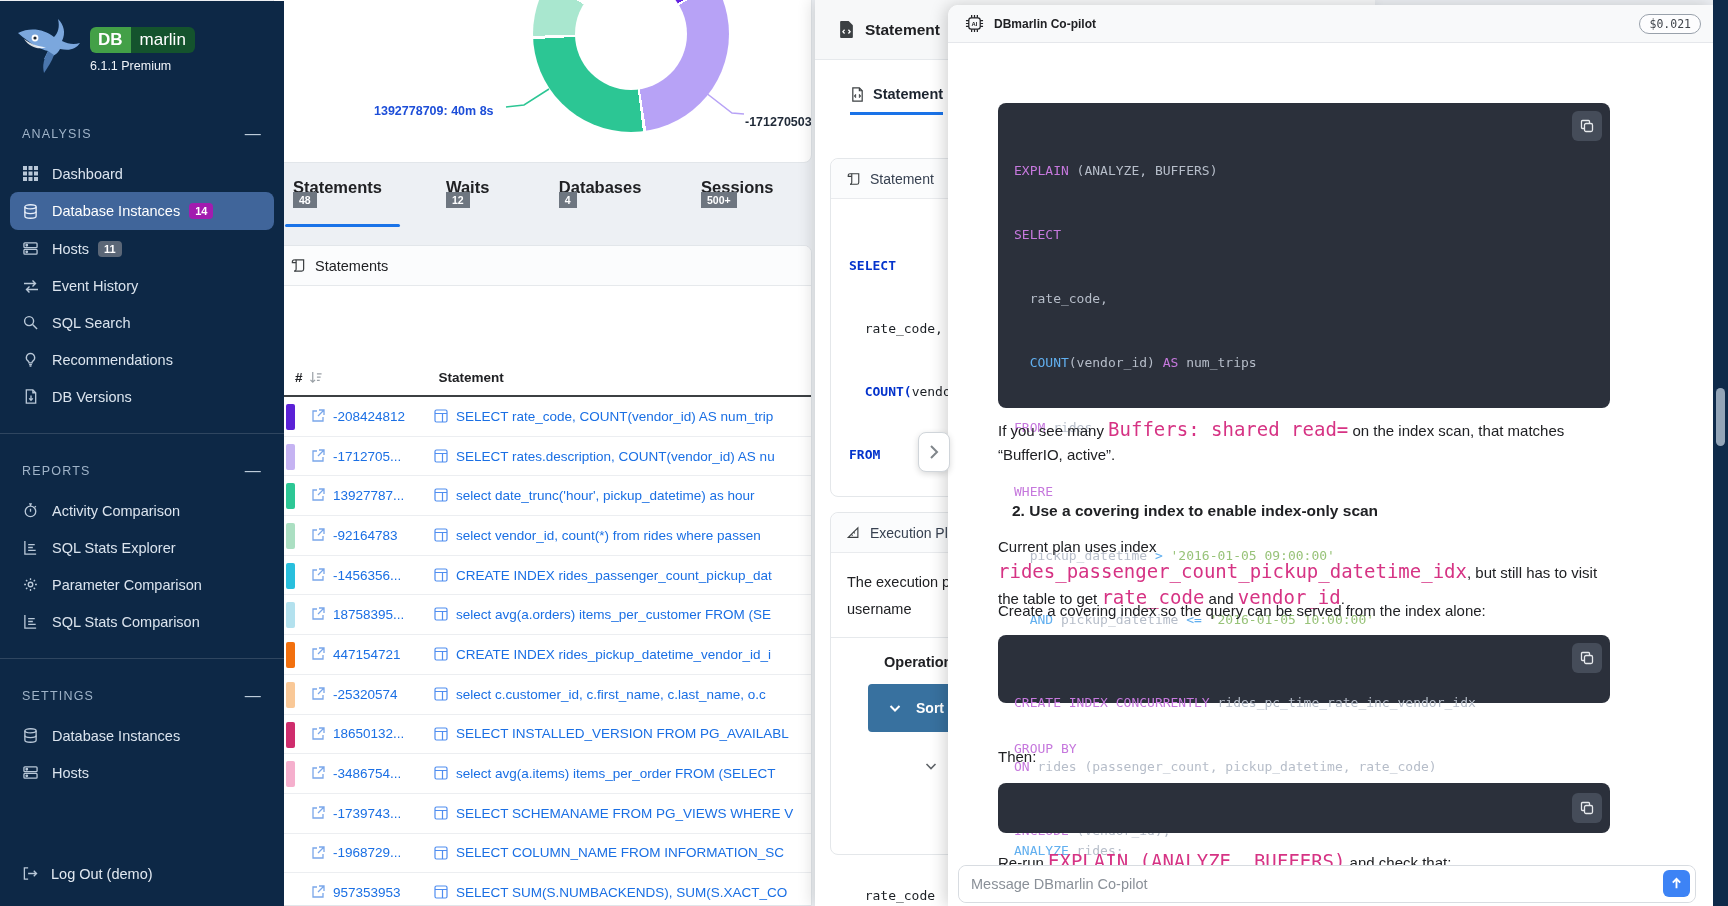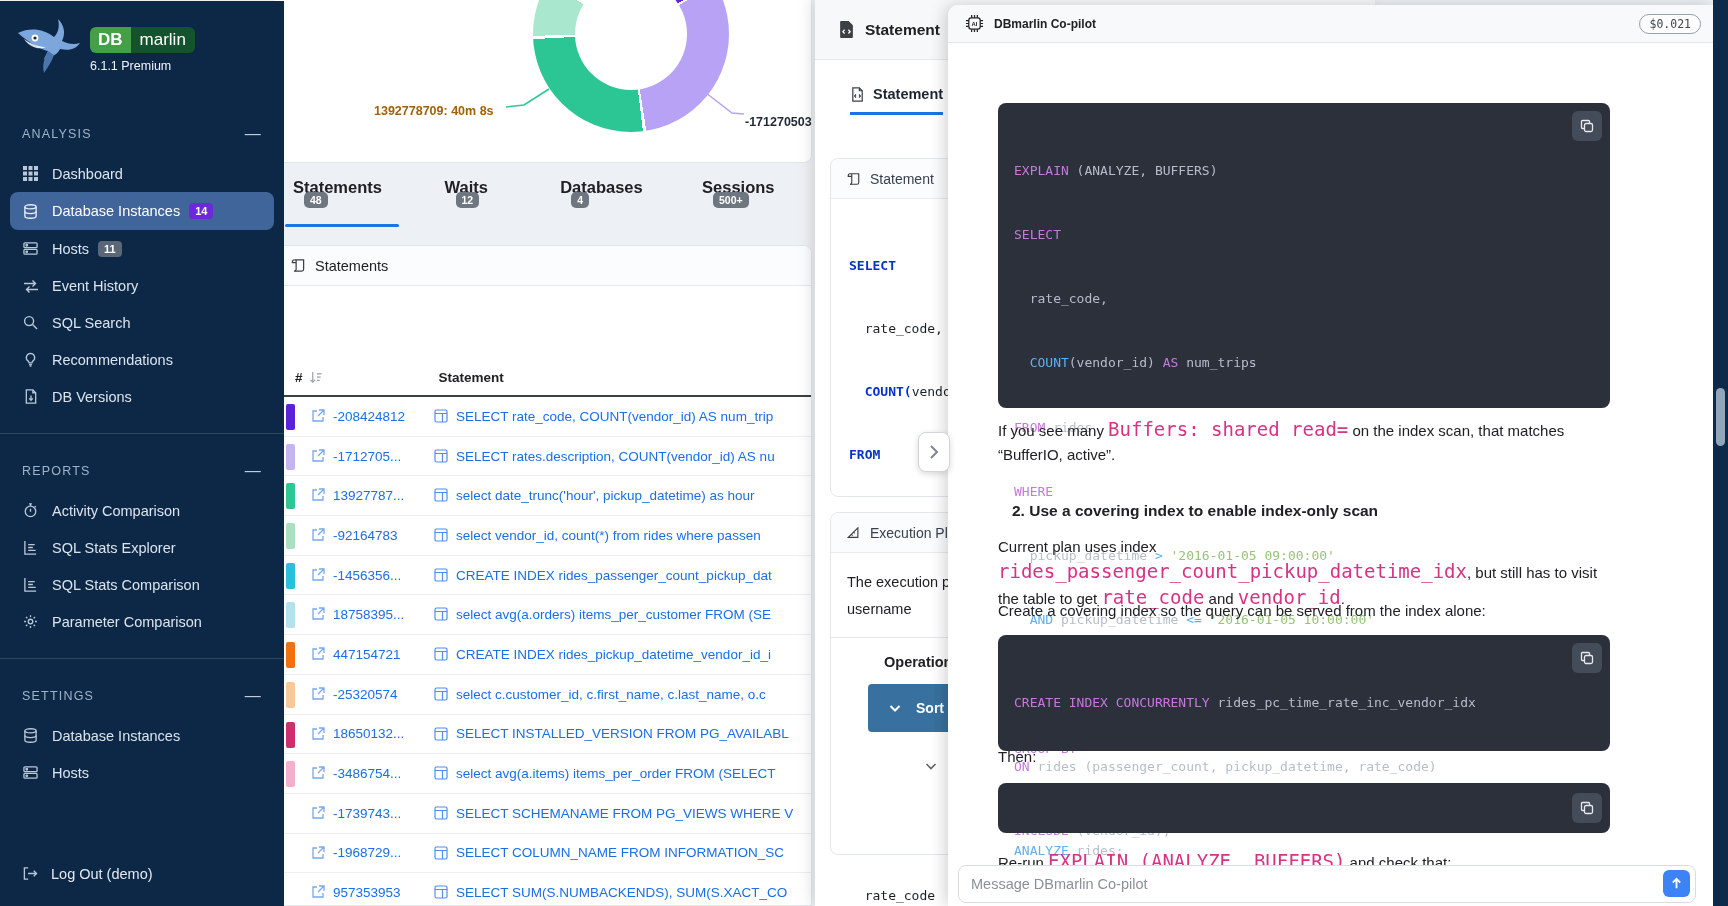--- a/index.html
+++ b/index.html
@@ -14,39 +14,39 @@
   .logo-db { background:#43a047; color:#fff; padding:3px 8px; }
   .logo-marlin { background:#14532d; color:#fff; padding:3px 9px; font-weight:normal; }
   .version { font-size:12.5px; color:#f0f4f9; margin-top:6px; }
   .nav-section { margin-top:26px; }
   .nav-header { display:flex; align-items:center; justify-content:space-between; padding:0 22px 0 22px; font-size:12.5px; letter-spacing:1.2px; color:#9fb3c8; height:22px; }
   .collapse-dash { color:#c3d1df; font-size:16px; cursor:pointer; line-height:10px; }
   .nav-item { display:flex; align-items:center; height:37px; padding:0 14px 0 22px; font-size:14.5px; color:#dbe4ee; cursor:pointer; }
   .nav-item .nicon { width:17px; height:17px; margin-right:13px; flex:0 0 17px; display:flex; align-items:center; justify-content:center; color:#b9c8d8; }
   .nav-item.active { background:#40659a; border-radius:8px; margin:0 10px; padding-left:12px; height:38px; color:#ffffff; }
   .nav-item.active .nicon { color:#e8effa; }
-  .badge-dark { background:#6d28d9; color:#fff; font-size:11px; font-weight:bold; border-radius:4px; padding:2px 6px; margin-left:9px; }
+  .badge-dark { background:#a21caf; color:#fff; font-size:11px; font-weight:bold; border-radius:4px; padding:2px 6px; margin-left:9px; }
   .badge-gray { background:#5b6777; color:#fff; font-size:11px; font-weight:bold; border-radius:4px; padding:2px 6px; margin-left:9px; }
   .side-divider { border-top:1px solid rgba(255,255,255,0.14); margin:18px 0 0 0; }
   .logout-row { position:absolute; left:0; bottom:24px; width:100%; display:flex; padding:0 22px; font-size:14.5px; color:#e2e9f1; cursor:pointer; }
   .logout-row .nicon { width:17px; height:17px; margin-right:12px; color:#b9c8d8; }
 
   
   .main { position:absolute; left:260px; top:0; width:590px; height:906px; z-index:1; }
   .chart-card { position:absolute; left:13px; top:-8px; width:539px; height:171px; background:#fff; border:1px solid #e2e6ea; border-radius:8px; overflow:hidden; }
   .donut { position:absolute; left:259px; top:-57px; width:196px; height:196px; border-radius:50%; }
   .donut::after { content:""; position:absolute; left:42px; top:42px; width:112px; height:112px; background:#fff; border-radius:50%; }
-  .donut-label-left { position:absolute; left:100px; top:111px; font-size:12.5px; font-weight:bold; color:#a16207; white-space:nowrap; }
+  .donut-label-left { position:absolute; left:100px; top:111px; font-size:12.5px; font-weight:bold; color:#1d4ed8; white-space:nowrap; }
   .donut-label-right { position:absolute; left:471px; top:122px; font-size:12.5px; font-weight:bold; color:#1f2937; white-space:nowrap; }
   .callouts { position:absolute; left:0; top:0; width:539px; height:171px; pointer-events:none; }
 
   .tabs { position:absolute; left:33px; top:178px; display:flex; align-items:flex-start; }
   .tab { margin-right:54px; cursor:pointer; padding-bottom:12px; position:relative; }
   .tab-label { font-size:16.5px; font-weight:bold; color:#202124; }
-  .tab-badge { display:inline-block; background:#6e7680; color:#fff; font-size:10.5px; font-weight:bold; border-radius:5px; padding:2px 6px; margin-left:11px; transform:translateY(-7px); }
+  .tab-badge { display:inline-block; background:#6e7680; color:#fff; font-size:10.5px; font-weight:bold; border-radius:0; padding:2px 6px; margin-left:0; transform:translateY(-7px); }
   .tab.active::after { content:""; position:absolute; left:-8px; right:-8px; bottom:0; height:3px; background:#1a73e8; border-radius:2px; }
 
   .stmt-card { position:absolute; left:13px; top:245px; width:539px; height:661px; background:#fff; border:1px solid #e2e6ea; border-radius:8px 8px 0 0; overflow:hidden; }
   .card-head { display:flex; align-items:center; height:40px; padding:0 16px; border-bottom:1px solid #e6e9ec; font-size:14.5px; color:#202124; background:#fbfcfd; }
   .card-head .cicon { margin-right:9px; color:#3c4043; display:flex; }
   .tbl-head { position:absolute; left:0; top:113px; width:100%; height:38px; border-bottom:2px solid #3c4043; display:flex; align-items:center; }
   .th-num { margin-left:21px; font-size:13.5px; font-weight:bold; color:#202124; display:flex; align-items:center; cursor:pointer; }
   .th-num .sorticon { margin-left:6px; display:flex; color:#9aa0a6; }
   .th-stmt { margin-left:116px; font-size:13.5px; font-weight:bold; color:#202124; }
   .rows { position:absolute; left:0; top:151px; width:100%; }
@@ -87,21 +87,21 @@
   
   .copilot { position:absolute; left:948px; top:5px; width:765px; height:901px; background:#fff; border-radius:10px 0 0 0; box-shadow:-3px 0 16px rgba(0,0,0,0.18); z-index:10; overflow:hidden; }
   .cp-head { height:38px; background:#f8f9fa; border-bottom:1px solid #e5e7eb; display:flex; align-items:center; padding:0 12px 0 17px; border-radius:10px 0 0 0; }
   .cp-head .aicon { margin-right:10px; display:flex; color:#202124; }
   .cp-title { font-size:12px; font-weight:bold; color:#202124; flex:1; }
   .cp-cost { font-family:"DejaVu Sans Mono",monospace; font-size:11.5px; color:#40454c; border:1px solid #99a1ab; border-radius:999px; padding:2px 9px; background:#fdfdfe; }
   .cp-body { position:relative; width:100%; height:863px; }
   .codeblock { position:absolute; left:50px; width:612px; background:#2b303b; border-radius:8px; padding:14px 16px; font-family:"DejaVu Sans Mono",monospace; font-size:13px; line-height:21.4px; color:#b6bdc9; white-space:pre; }
   .copy-btn { position:absolute; top:8px; right:8px; width:30px; height:30px; background:#454c59; border-radius:6px; display:flex; align-items:center; justify-content:center; color:#e8eaed; cursor:pointer; }
   .cb1 { top:60px; height:305px; }
-  .cb2 { top:592px; height:116px; }
+  .cb2 { top:592px; height:68px; }
   .cb3 { top:740px; height:50px; }
   .cpara { position:absolute; left:50px; width:616px; font-size:15px; line-height:24px; color:#202124; }
   .p1 { top:374px; }
   .cheading { position:absolute; left:64px; top:459px; font-size:15.5px; font-weight:bold; color:#202124; }
   .p2 { top:492px; }
   .p3 { top:556px; }
   .pthen { top:702px; }
   .p4 { top:806px; }
   .tok-kw { color:#c678dd; }
   .tok-fn { color:#61afef; }
@@ -257,34 +257,34 @@
               <svg width="15" height="15" viewBox="0 0 16 16" fill="none" stroke="currentColor" stroke-width="1.4">
                 <path d="M2 1v14h12"></path>
                 <path d="M5.5 5h7M5.5 8h5M5.5 11h8"></path>
               </svg>
             </span>
           <span>SQL Stats Explorer</span>
         </div>
         <div class="nav-item">
           <span class="nicon">
               <svg width="15" height="15" viewBox="0 0 16 16" fill="none" stroke="currentColor" stroke-width="1.4">
+                <circle cx="8" cy="8" r="2.4"></circle>
+                <path d="M8 1.2v2M8 12.8v2M1.2 8h2M12.8 8h2M3.2 3.2l1.4 1.4M11.4 11.4l1.4 1.4M12.8 3.2l-1.4 1.4M4.6 11.4l-1.4 1.4"></path>
+              </svg>
+            </span>
+          <span>Parameter Comparison</span>
+        </div>
+        <div class="nav-item">
+          <span class="nicon">
+              <svg width="15" height="15" viewBox="0 0 16 16" fill="none" stroke="currentColor" stroke-width="1.4">
                 <path d="M2 1v14h12"></path>
                 <path d="M5.5 5h7M5.5 8h5M5.5 11h8"></path>
               </svg>
             </span>
           <span>SQL Stats Comparison</span>
-        </div>
-        <div class="nav-item">
-          <span class="nicon">
-              <svg width="15" height="15" viewBox="0 0 16 16" fill="none" stroke="currentColor" stroke-width="1.4">
-                <circle cx="8" cy="8" r="2.4"></circle>
-                <path d="M8 1.2v2M8 12.8v2M1.2 8h2M12.8 8h2M3.2 3.2l1.4 1.4M11.4 11.4l1.4 1.4M12.8 3.2l-1.4 1.4M4.6 11.4l-1.4 1.4"></path>
-              </svg>
-            </span>
-          <span>Parameter Comparison</span>
         </div>
       </div>
     </div>
 
     <div class="side-divider"></div>
 
     <div class="nav-section">
       <div class="nav-header">
         <span>SETTINGS</span>
         <span class="collapse-dash">—</span>

